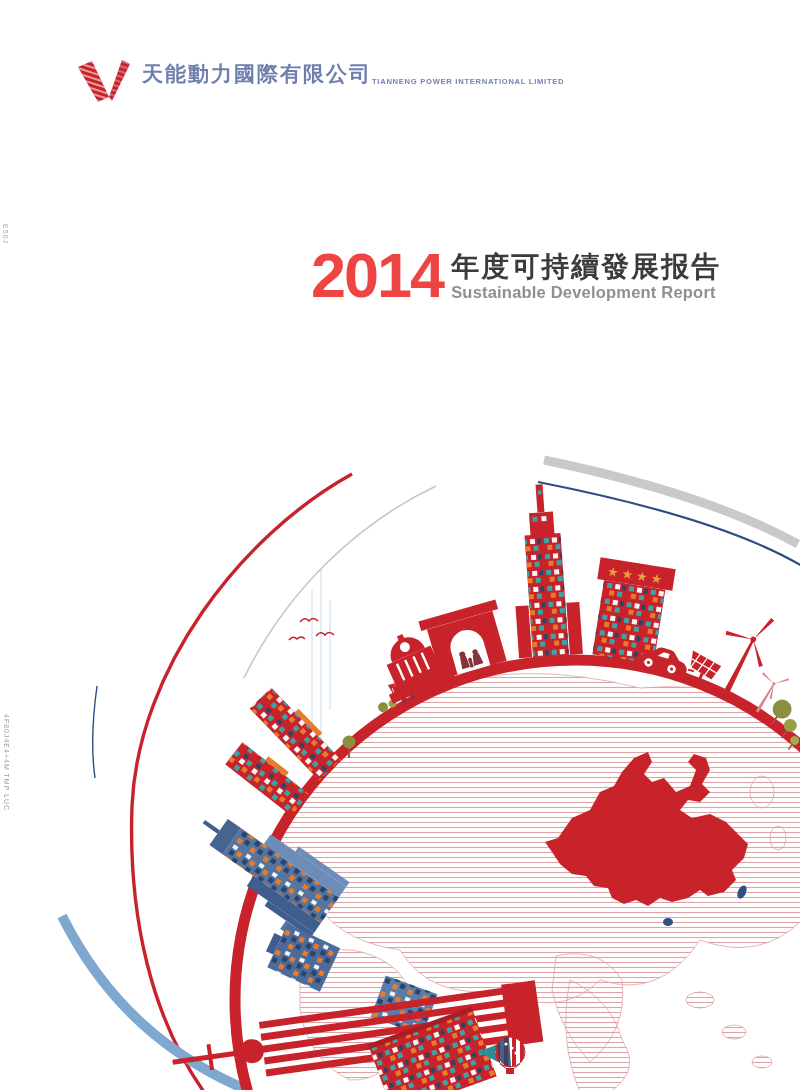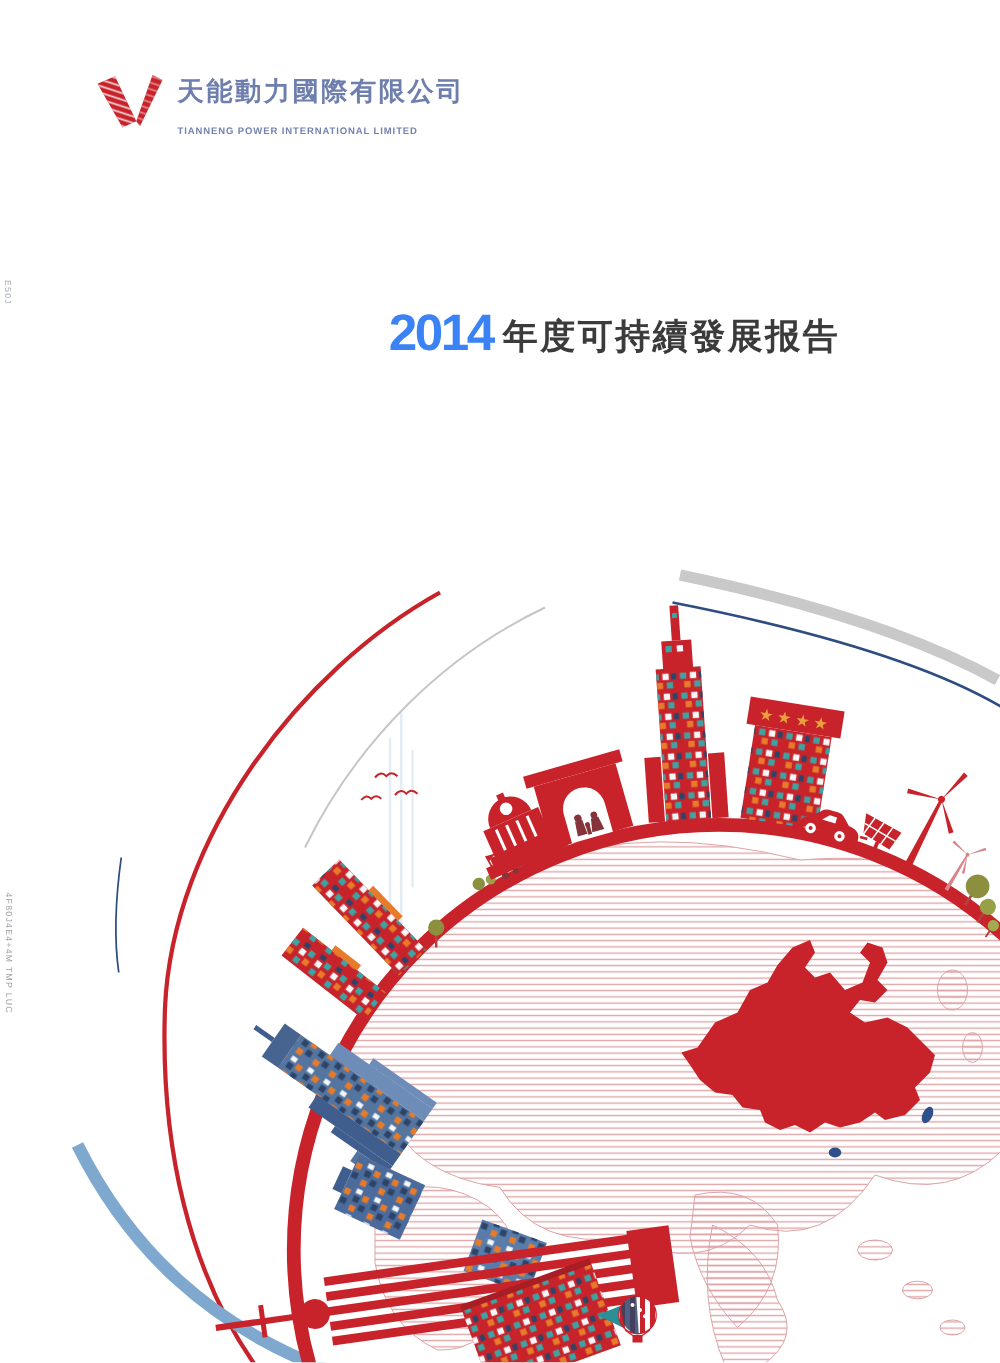--- a/index.html
+++ b/index.html
@@ -3,33 +3,33 @@
 <meta charset="utf-8">
 <style>
   html,body{margin:0;padding:0;background:#fff;}
   body{width:800px;height:1090px;position:relative;overflow:hidden;
        font-family:"Liberation Sans","DejaVu Sans",sans-serif;}
   .page{position:absolute;inset:0;background:#ffffff;}
 
   
   .logo{position:absolute;left:76px;top:58px;display:flex;align-items:flex-start;gap:10px;}
   .logo-mark{width:56px;height:46px;flex:0 0 auto;}
-  .logo-text{display:flex;flex-direction:column;padding-top:4px;}
+  .logo-text{display:flex;flex-direction:row;padding-top:4px;}
   .logo-zh{font-size:21px;font-weight:bold;color:#6e7fae;letter-spacing:2px;line-height:1.1;}
   .logo-en{font-size:7.6px;font-weight:bold;color:#7383b0;letter-spacing:0.72px;margin-top:15px;}
 
   
   .spine{position:absolute;color:#9aa0a8;writing-mode:vertical-rl;text-orientation:mixed;
          font-size:7px;letter-spacing:1px;opacity:.85;}
   .spine.top{left:2px;top:224px;height:58px;}
   .spine.bottom{left:3px;top:714px;height:146px;color:#8a8f96;}
 
   
   .title{position:absolute;left:311px;top:250px;display:flex;align-items:flex-end;}
-  .title-year{font-size:41px;font-weight:bold;color:#3b82f6;line-height:.82;letter-spacing:-2px;}
+  .title-year{font-size:63px;font-weight:bold;color:#ef4444;line-height:.82;letter-spacing:-2px;}
   .title-right{display:flex;flex-direction:column;margin-left:8px;}
   .title-zh{font-size:28px;font-weight:bold;color:#3b3b3b;letter-spacing:2px;line-height:1.05;}
   .title-en{font-size:16.5px;font-weight:bold;color:#8f8f8f;letter-spacing:.2px;margin-top:1px;}
 
   
   .illustration{position:absolute;left:0;top:440px;width:800px;height:650px;}
 </style>
 </head>
 <body>
 
@@ -53,20 +53,21 @@
     </div>
   </div>
 
   <div class="spine top">E50J</div>
   <div class="spine bottom">4F80J4E4+4M TMP LUC</div>
 
   <div class="title">
     <span class="title-year">2014</span>
     <span class="title-right">
       <span class="title-zh">年度可持續發展报告</span>
+      <span class="title-en">Sustainable Development Report</span>
     </span>
   </div>
 
   <svg class="illustration" viewBox="0 0 800 650">
     <defs>
       <clipPath id="globeClip">
           <circle cx="575" cy="560" r="340"></circle>
         </clipPath>
       <pattern id="mapHatch" patternUnits="userSpaceOnUse" width="6" height="5">
         <path d="M0,2.5 H6" stroke="#dfa3a6" stroke-width="1.1"></path>

